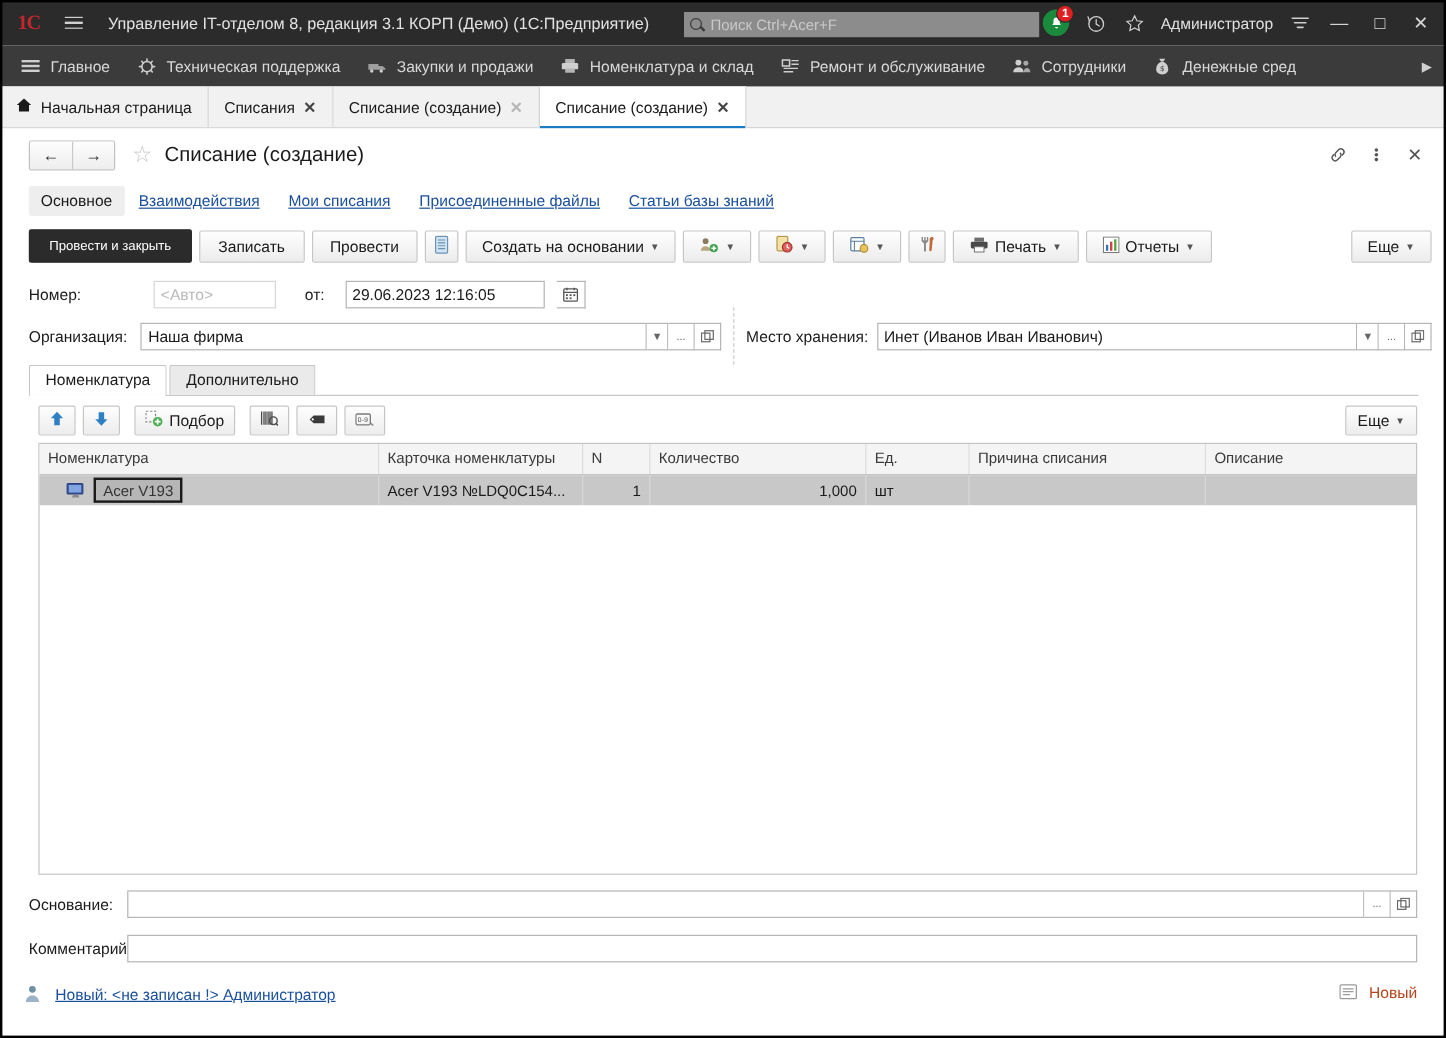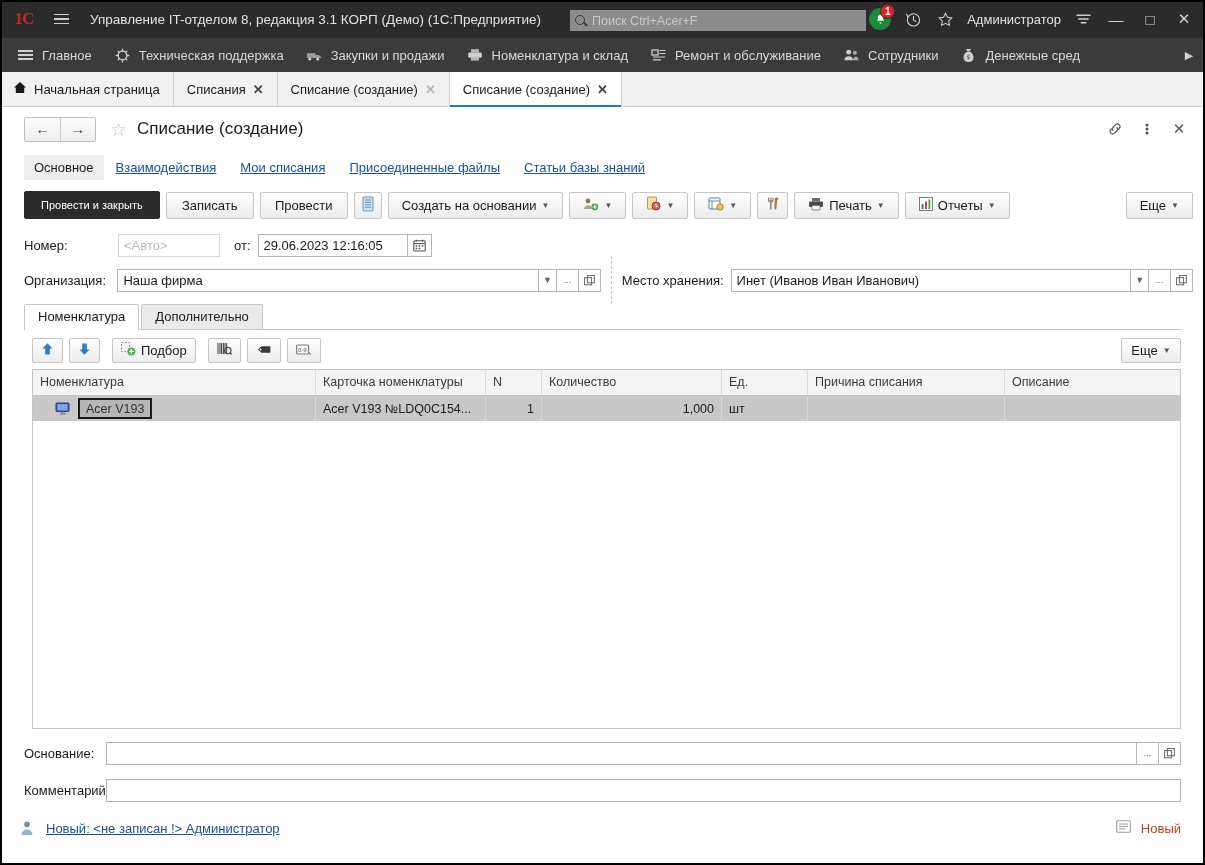--- a/index.html
+++ b/index.html
@@ -148,21 +148,21 @@
      display: flex; align-items: center; font-size: 12.5px; color: #333; }
   .mon-ico { width: 17px; height: 14px; margin-right: 6px; flex: none; }
 
   
   .bottom-field { display: flex; align-items: center; padding: 0 24px 0 24px; height: 26px; margin-top: 11px; }
   .bottom-field .flabel { width: 82px; }
 
   
   .statusbar { display: flex; align-items: center; padding: 0 24px 0 20px; height: 30px; margin-top: 10px; }
   .status-link { color: #1a4f9c; text-decoration: underline; font-size: 13px; margin-left: 12px; cursor: pointer; }
-  .status-right { margin-left: auto; display: flex; align-items: center; gap: 10px; }
+  .status-right { margin-left: auto; display: flex; gap: 10px; }
   .status-new { color: #b5451b; font-size: 13px; }
   .user-ico { width: 14px; height: 16px; }
   .outer-border { position: absolute; inset: 0; border: 2px solid #000; pointer-events: none; }
 </style>
 </head>
 <body>
 
 <div class="titlebar">
   <div class="logo-1c">1C</div>
   <div class="hamburger">
@@ -417,25 +417,25 @@
       <span>Отчеты</span>
       <span class="caret">▼</span>
     </div>
     <div class="cmd-spacer"></div>
     <div class="btn" style="min-width:62px">
       <span>Еще</span>
       <span class="caret">▼</span>
     </div>
   </div>
 
-  <div class="field-row" style="margin-top:13px;">
+  <div class="field-row" style="margin-top:13px;gap:10px;">
     <div class="flabel" style="width:94px">Номер:</div>
     <div class="inp disabled" style="width:102px">&lt;Авто&gt;</div>
     <div class="flabel" style="margin:0 7px 0 14px">от:</div>
-    <div class="inp" style="width:150px">29.06.2023 12:16:05</div>
+    <div class="inp" style="width:166px">29.06.2023 12:16:05</div>
     <div class="datebtn">
       <svg width="13" height="13" viewBox="0 0 13 13">
           <rect x="0.8" y="1.8" width="11.4" height="10.2" rx="1" fill="none" stroke="#555" stroke-width="1.1"></rect>
           <path d="M0.8 4.6h11.4" stroke="#555" stroke-width="1.1"></path>
           <path d="M3.4 0.8v2M9.6 0.8v2" stroke="#555" stroke-width="1.2"></path>
           <rect x="2.6" y="6.2" width="1.6" height="1.5" fill="#555"></rect>
           <rect x="5.7" y="6.2" width="1.6" height="1.5" fill="#555"></rect>
           <rect x="8.8" y="6.2" width="1.6" height="1.5" fill="#555"></rect>
           <rect x="2.6" y="8.8" width="1.6" height="1.5" fill="#555"></rect>
           <rect x="5.7" y="8.8" width="1.6" height="1.5" fill="#555"></rect>

